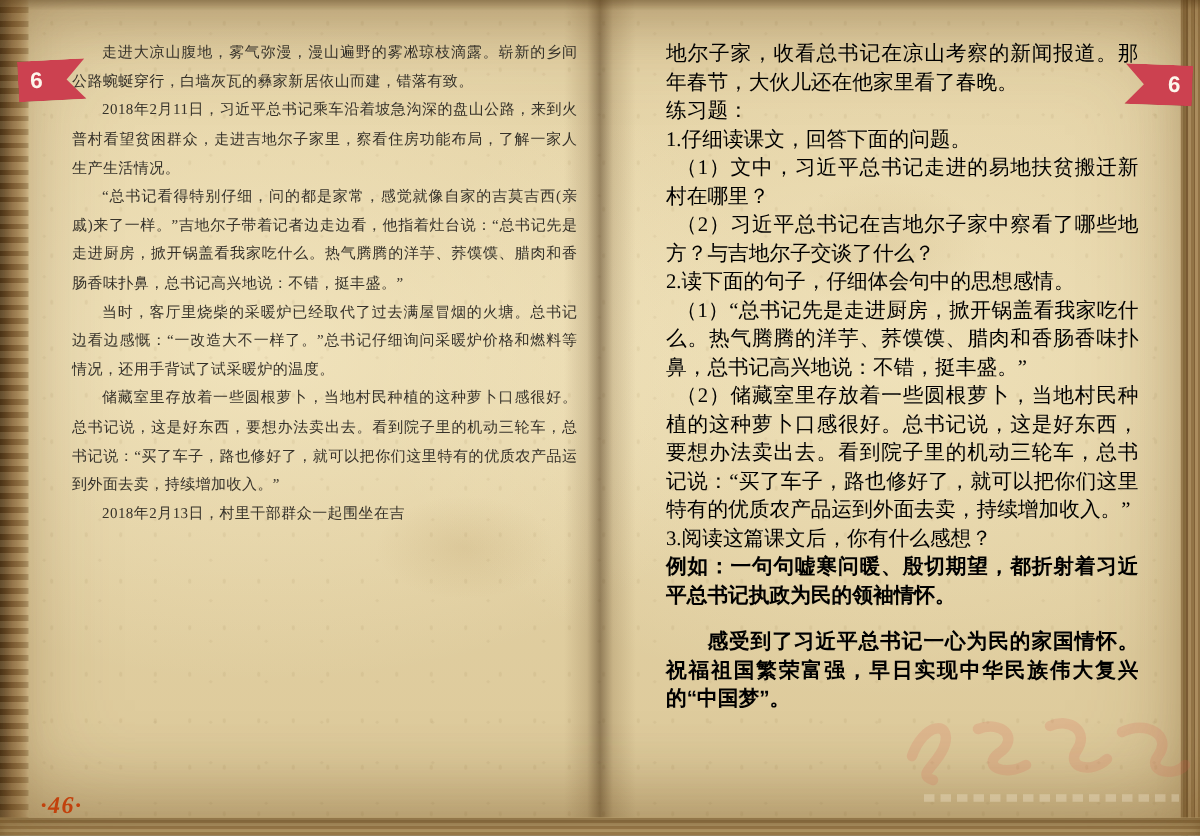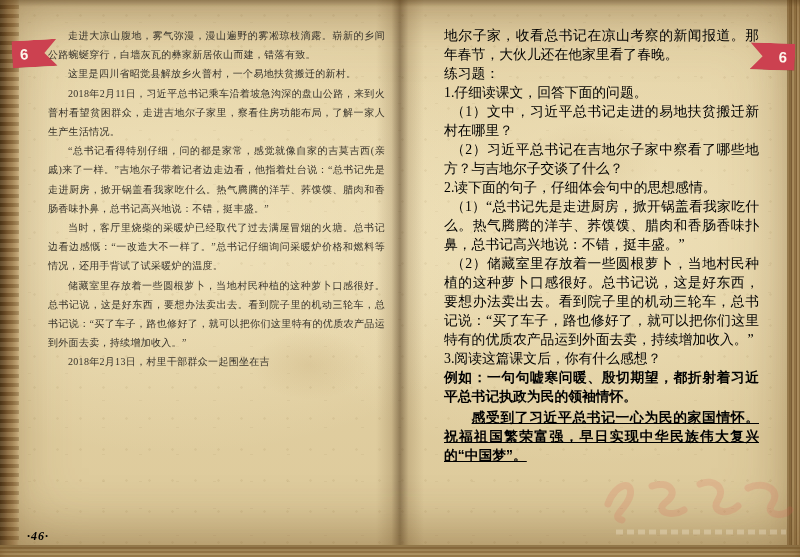--- a/index.html
+++ b/index.html
@@ -79,25 +79,25 @@
   .col-right p{margin:0;font-size:13.8px;line-height:19px;text-align:justify;color:#000000;}
   .cont{text-indent:0;}
   .sec{margin-top:24px;}
   .q{margin-top:5px;}
   .sub{margin-top:4px;text-indent:.5em;}
   .ans{
     margin-top:7px;text-indent:0;
     font-family:"Liberation Sans","DejaVu Sans",sans-serif;font-weight:700;
     font-size:13.2px;line-height:19.5px;color:#2d2c29;
   }
-  .ans.ind2{text-indent:2em;margin-top:2px;text-decoration:underline;}
+  .ans.ind2{text-indent:2em;margin-top:12px;}
 
   .pagenum{
-    position:absolute;font-size:12px;font-style:italic;font-weight:bold;
-    color:#000000;letter-spacing:1px;
+    position:absolute;font-size:16px;font-style:italic;font-weight:bold;
+    color:#c2410c;letter-spacing:1px;
     font-family:"Liberation Serif","DejaVu Serif",serif;
   }
   .pn-left{left:27px;top:529px;}
   .pn-right{left:743px;top:557px;}
 
   .watermark{position:absolute;left:596px;top:470px;opacity:.8;pointer-events:none;}
 </style>
 </head>
 <body>
 
@@ -115,21 +115,20 @@
 
   <div class="ribbon ribbon-left">
     <span>6</span>
   </div>
   <div class="ribbon ribbon-right">
     <span>6</span>
   </div>
 
   <div class="col-left">
     <p>走进大凉山腹地，雾气弥漫，漫山遍野的雾凇琼枝滴露。崭新的乡间公路蜿蜒穿行，白墙灰瓦的彝家新居依山而建，错落有致。</p>
-    <p>这里是四川省昭觉县解放乡火普村，一个易地扶贫搬迁的新村。</p>
     <p>2018年2月11日，习近平总书记乘车沿着坡急沟深的盘山公路，来到火普村看望贫困群众，走进吉地尔子家里，察看住房功能布局，了解一家人生产生活情况。</p>
     <p>“总书记看得特别仔细，问的都是家常，感觉就像自家的吉莫吉西(亲戚)来了一样。”吉地尔子带着记者边走边看，他指着灶台说：“总书记先是走进厨房，掀开锅盖看我家吃什么。热气腾腾的洋芋、荞馍馍、腊肉和香肠香味扑鼻，总书记高兴地说：不错，挺丰盛。”</p>
     <p>当时，客厅里烧柴的采暖炉已经取代了过去满屋冒烟的火塘。总书记边看边感慨：“一改造大不一样了。”总书记仔细询问采暖炉价格和燃料等情况，还用手背试了试采暖炉的温度。</p>
     <p>储藏室里存放着一些圆根萝卜，当地村民种植的这种萝卜口感很好。总书记说，这是好东西，要想办法卖出去。看到院子里的机动三轮车，总书记说：“买了车子，路也修好了，就可以把你们这里特有的优质农产品运到外面去卖，持续增加收入。”</p>
     <p>2018年2月13日，村里干部群众一起围坐在吉</p>
   </div>
   <div class="pagenum pn-left">·46·</div>
 
   <div class="col-right">
     <p class="cont">地尔子家，收看总书记在凉山考察的新闻报道。那年春节，大伙儿还在他家里看了春晚。</p>

